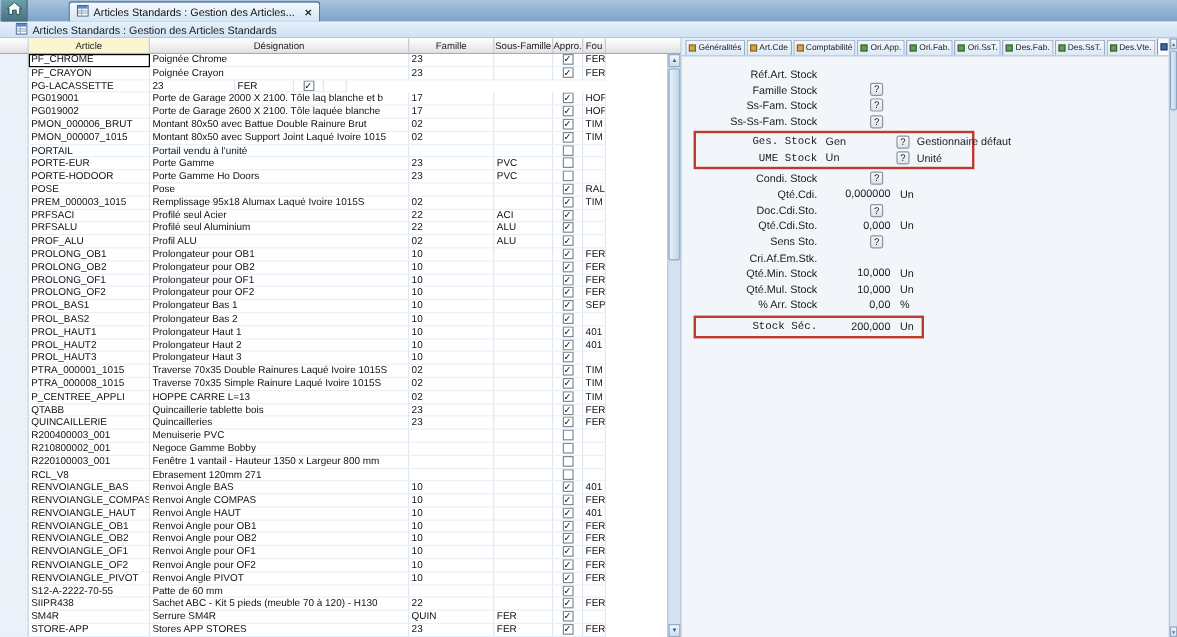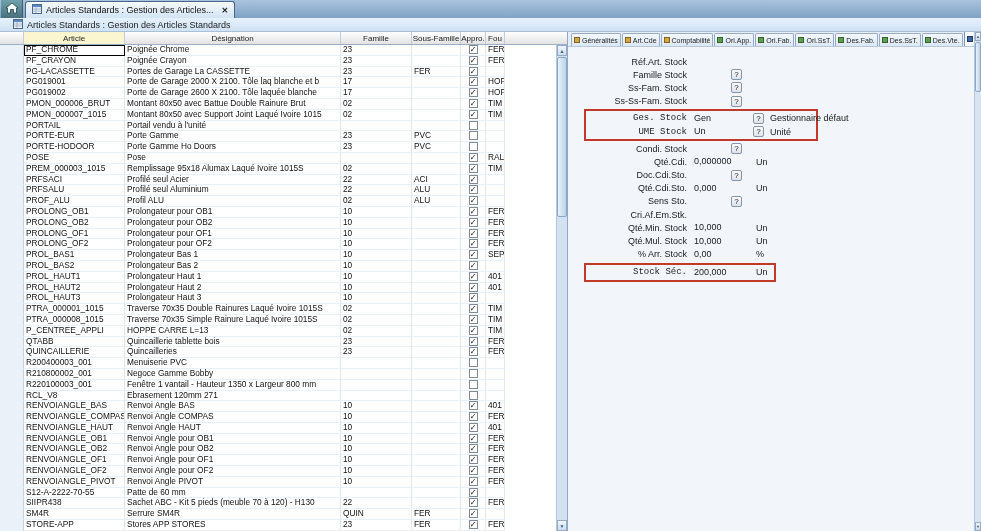--- a/index.html
+++ b/index.html
@@ -1,20 +1,20 @@
 <!DOCTYPE html>
 <html style="--highlight-box: #c0392b; --header-article-bg: #fbf6d0; --accent-blue: #7fa3c6;"><head>
 <meta charset="utf-8">
 <style>
   * { box-sizing: border-box; margin: 0; padding: 0; }
   html,body { width: 981px; height: 531px; overflow: hidden; }
   body { font-family: "Liberation Sans", sans-serif; background: #e8eef5; position: relative; }
 
   
-  .tabbar { height: 18px; background: linear-gradient(#a9c3dd, #7fa3c6); display: flex; align-items: flex-end; padding-left: 1px; }
+  .tabbar { height: 18px; background: linear-gradient(#a9c3dd, #7fa3c6); display: flex; align-items: flex-end; padding-left: 1px; gap: 32px; }
   .home-btn { width: 22px; height: 18px; display: flex; align-items: center; justify-content: center; background: linear-gradient(#6fa0ab, #48707e); border-right: 1px solid #3c5f6d; }
   .doc-tab { height: 17px; display: flex; align-items: center; gap: 4px; padding: 0 6px; margin-left: 2px;
              background: linear-gradient(#f6fafd, #d2e4f4); border: 1px solid #49678a; border-bottom: none;
              border-radius: 3px 3px 0 0; font-size: 9px; color: #111; white-space: nowrap; }
   .doc-tab .close { font-size: 8px; font-weight: bold; color: #222; margin-left: 4px; }
 
   
   .titlebar { height: 14px; background: linear-gradient(#e6f1fc, #cfe2f4); border-bottom: 1px solid #a9c0d6;
               display: flex; align-items: center; gap: 4px; padding-left: 13px; font-size: 9px; color: #222; }
 
@@ -50,25 +50,25 @@
   
   .panel { flex: 1; background: #f2f6fb; display: flex; flex-direction: column; overflow: hidden; }
   .ptabs { height: 15px; flex: none; display: flex; align-items: flex-end; padding-left: 3px; gap: 1px;
            overflow: hidden; background: #e7eef7; border-bottom: 1px solid #b6c8da; }
   .ptab { height: 13px; flex: none; display: flex; align-items: center; gap: 2px; padding: 0 2px;
           font-size: 7px; color: #222; background: linear-gradient(#f2f7fc, #dbe8f4);
           border: 1px solid #98acc4; border-bottom: none; border-radius: 2px 2px 0 0; white-space: nowrap; }
   .ptab.active { height: 15px; background: #f9fbfe; font-weight: bold; border-color: #7e94ae; }
   .ticon { width: 6px; height: 6px; flex: none; border: 1px solid rgba(0,0,0,.4); }
 
-  .form { padding-top: 8px; margin-left: 6px; }
+  .form { padding-top: 8px; }
   .frow { display: flex; align-items: center; height: 13.2px; font-size: 9px; color: #1a1a1a; }
   .flabel { width: 118px; flex: none; text-align: right; padding-right: 5px; white-space: nowrap; overflow: hidden; }
   .fval { width: 58px; height: 11px; line-height: 11px; flex: none; padding: 0 2px; white-space: nowrap; }
-  .fval.num { text-align: left; }
+  .fval.num { text-align: right; }
   .fspacer { width: 36px; flex: none; }
   .fhelp { width: 11px; height: 11px; flex: none; margin-left: 3px; background: linear-gradient(#fbfcfd, #dde3ea);
            border: 1px solid #8795a6; border-radius: 2px; font-size: 8px; line-height: 9px; text-align: center; color: #222; }
   .fsuffix { margin-left: 6px; white-space: nowrap; }
   .red-box { border: 2px solid var(--highlight-box, #c0392b); margin-left: 10px; padding: 1px 0; }
   .red-box .flabel { width: 106px; font-family: Liberation Mono, monospace; }
   .red-box-1 { width: 234px; margin-top: 1px; margin-bottom: 1px; }
   .red-box-2 { width: 192px; margin-top: 2px; }
 
   .panel-scroll { width: 7px; flex: none; background: #d8e5f1; border-left: 1px solid #b3c7da; display: flex; flex-direction: column; }
@@ -146,21 +146,20 @@
             <div class="c w-fam">23</div>
             <div class="c w-sfam"></div>
             <div class="c w-appro">
               <div class="cb">✓</div>
             </div>
             <div class="c w-fou">FER</div>
           </div>
           <div class="grow">
             <div class="c sel w-sel"></div>
             <div class="c article w-article">PG-LACASSETTE</div>
-            <div class="c w-desig">Portes de Garage La CASSETTE</div>
             <div class="c w-fam">23</div>
             <div class="c w-sfam">FER</div>
             <div class="c w-appro">
               <div class="cb">✓</div>
             </div>
             <div class="c w-fou"></div>
           </div>
           <div class="grow">
             <div class="c sel w-sel"></div>
             <div class="c article w-article">PG019001</div>

